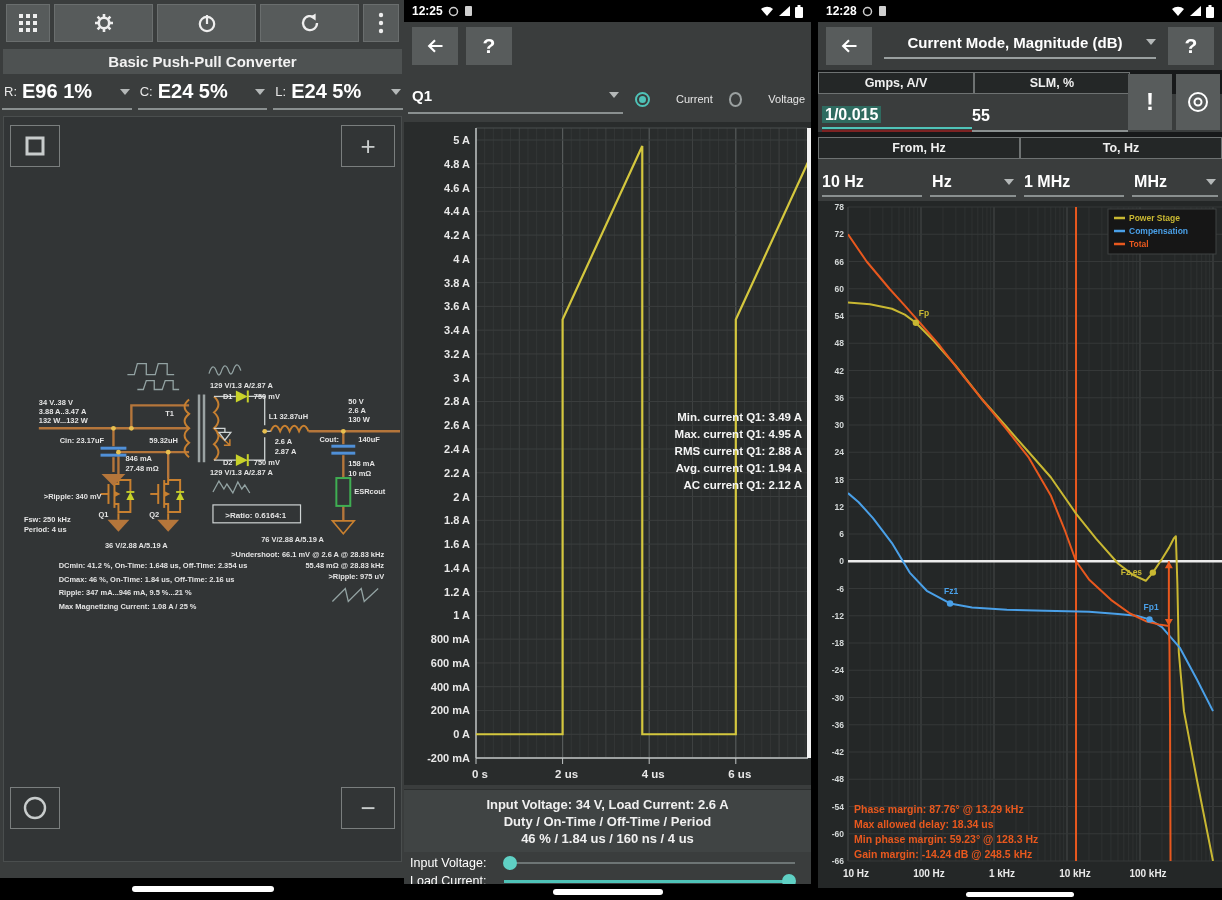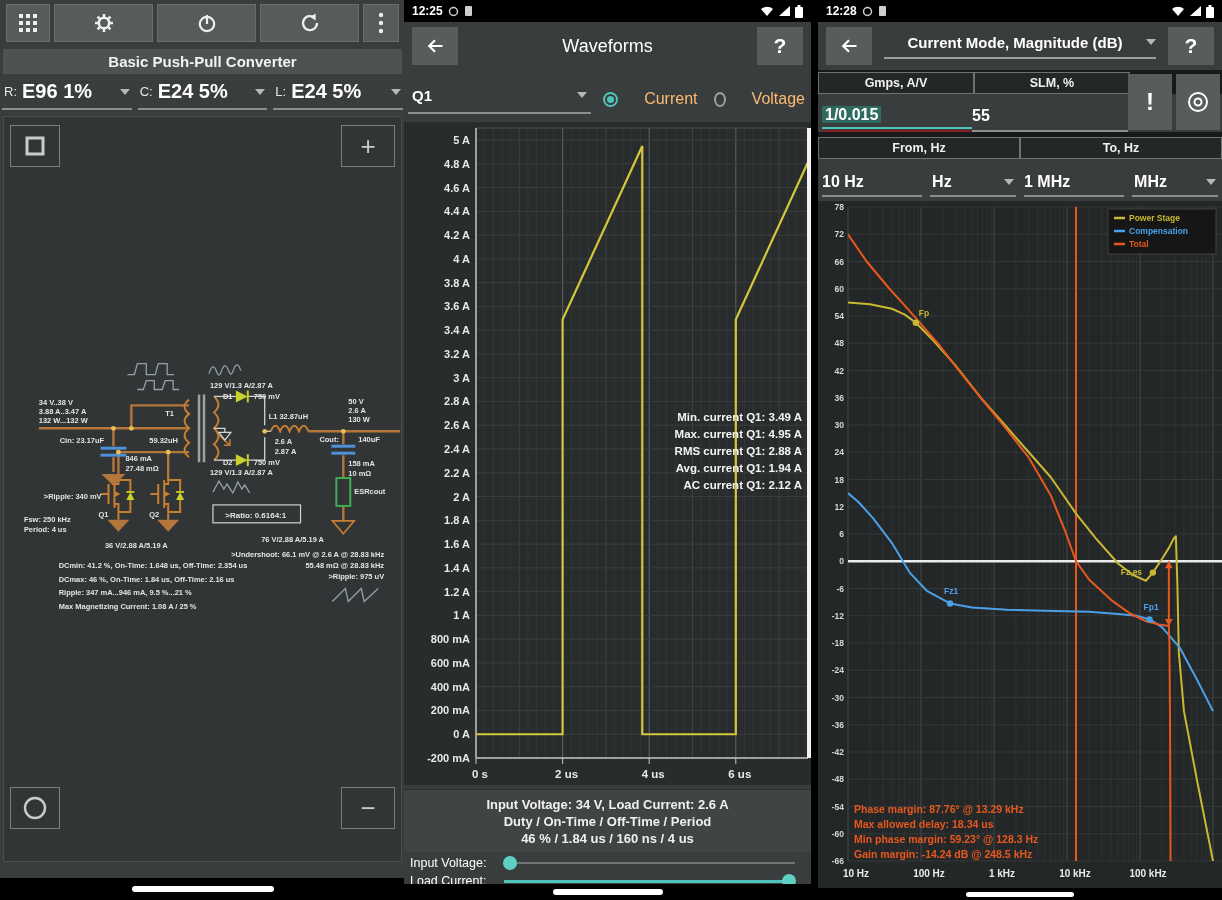--- a/index.html
+++ b/index.html
@@ -27,21 +27,21 @@
   .htitle{flex:1;text-align:center;color:#fff;font-size:18px;font-weight:500;}
   .titledd{flex:1;display:flex;align-items:center;border-bottom:2px solid #9aa0a0;margin:0 4px;padding-bottom:6px;}
   .titledd .t{flex:1;text-align:center;color:#fff;font-size:15px;font-weight:700;}
   
   .ctrlrow{display:flex;align-items:center;padding:8px 4px 2px;gap:6px;height:42px;}
   .dd{display:flex;align-items:center;border-bottom:2px solid #8a9090;width:238px;padding:2px 4px 8px;}
   .dd .v{flex:1;color:#fff;font-size:15px;font-weight:700;}
   .radio{width:15px;height:15px;border:2px solid #9aa0a0;border-radius:50%;display:inline-block;box-sizing:border-box;}
   .radio.sel{border-color:#4fc3b8;}
   .radio.sel::after{content:'';display:block;width:7px;height:7px;margin:2px;border-radius:50%;background:#4fc3b8;}
-  .radiolabel{color:#fdba74;font-size:16px;margin:0 10px 0 20px;}
+  .radiolabel{color:#e5e5e5;font-size:11px;margin:0 10px 0 20px;}
   .infopanel{background:#404444;color:#f0f0f0;text-align:center;font-size:13px;font-weight:600;padding:2px 0;height:58px;display:flex;flex-direction:column;justify-content:center;gap:2px;border-top:1px solid #2c2f2f;}
   .sliders{padding:2px 6px 0;}
   .slider-row{display:flex;align-items:center;height:18px;}
   .slider-row .lab{width:94px;color:#fff;font-size:12.5px;}
   .track{position:relative;flex:1;height:18px;margin-right:10px;}
   .track-line{position:absolute;top:8px;left:0;right:0;height:2px;background:#6d7575;}
   .track-active{position:absolute;top:7.5px;left:0;height:3px;background:#4fc3b8;}
   .thumb{position:absolute;top:2px;width:14px;height:14px;border-radius:50%;background:#5fd0c4;}
   
   .fieldsblock{position:relative;background:#17191a;padding:2px 0 0;}
@@ -308,21 +308,20 @@
             <rect x="0" y="2" width="8" height="11" rx="1" fill="#fff"></rect>
           </svg>
       </span>
     </div>
     <div class="hdrrow">
       <div class="hbtn">
         <svg width="22" height="20" viewBox="0 0 24 24">
             <path d="M21,12 H5 M12,5 L5,12 L12,19" fill="none" stroke="#fff" stroke-width="2.6"></path>
           </svg>
       </div>
-      <div class="htitle">Waveforms</div>
       <div class="hbtn">?</div>
     </div>
     <div class="ctrlrow">
       <div class="dd">
         <span class="v">Q1</span>
         <span class="chev"></span>
       </div>
       <span style="flex:1"></span>
       <span class="radio sel"></span>
       <span class="radiolabel">Current</span>

